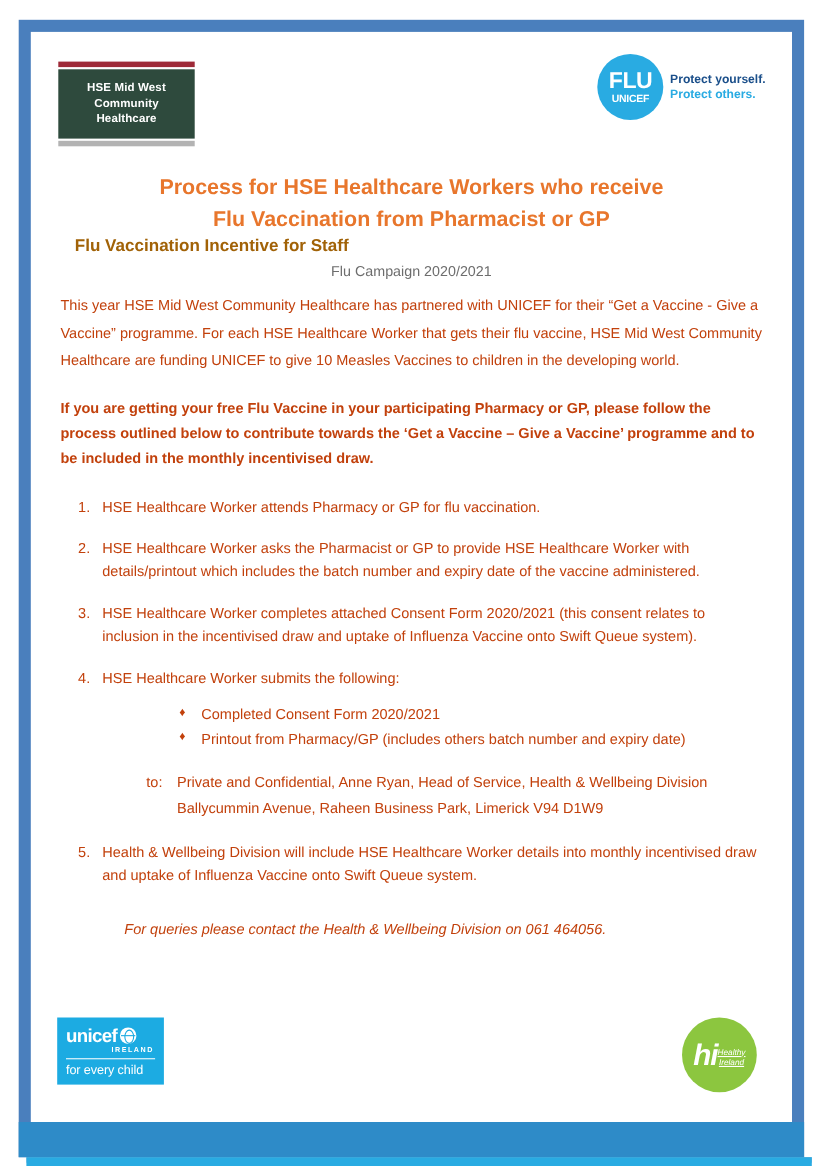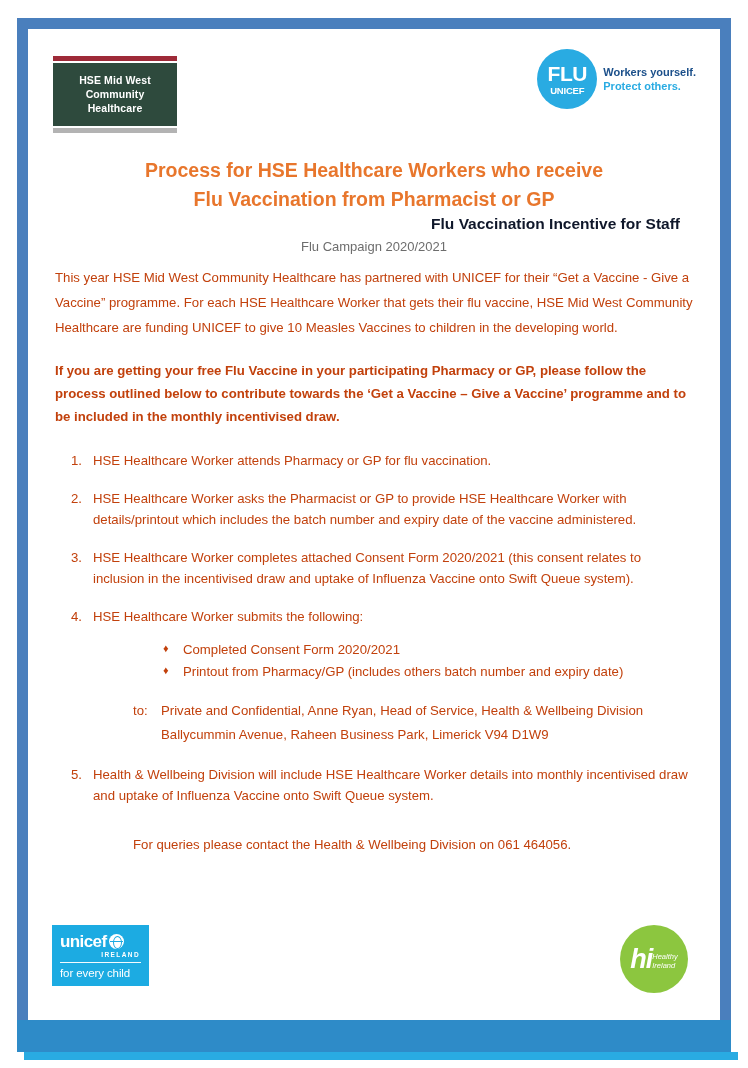--- a/index.html
+++ b/index.html
@@ -150,22 +150,22 @@
     color: #e8762c;
     font-size: 19.5px;
     font-weight: bold;
     line-height: 29px;
   }
   .title-sub {
     position: absolute;
     left: 40px;
     top: 186px;
     width: 612px;
-    text-align: right;
-    color: #0f172a;
+    text-align: left;
+    color: #a16207;
     font-size: 15.5px;
     font-weight: bold;
   }
   .title-campaign {
     position: absolute;
     left: 40px;
     top: 210px;
     width: 612px;
     text-align: center;
     color: #6d6d6d;
@@ -230,22 +230,23 @@
 
   .addr-block {
     margin: 17px 0 0 40px;
     line-height: 24px;
   }
   .addr-block .to-row { display: flex; }
   .addr-block .to-lbl { width: 28px; flex: none; }
   .addr-block .addr-l2 { margin-left: 28px; }
 
   .queries {
-    margin: 28px 0 0 78px;
+    margin: 28px 0 0 58px;
     line-height: 21px;
+    font-style: italic;
   }
 
   
   .unicef-logo {
     position: absolute;
     left: 24px;
     bottom: 55px;
     width: 97px;
     background: #1cabe2;
     color: #ffffff;
@@ -319,22 +320,24 @@
   }
   .hi-logo .hi {
     font-size: 27px;
     font-weight: bold;
     font-style: italic;
     letter-spacing: -1px;
   }
   .hi-logo .hi-sub {
     font-size: 7.5px;
     font-style: italic;
+    text-align: center;
     line-height: 9px;
     margin-top: 3px;
+    text-decoration: underline;
   }
 </style>
 </head>
 <body>
 
 <div id="page">
 
   <div class="frame">
     <div class="sheet">
 
@@ -348,21 +351,21 @@
           </div>
           <div class="botbar"></div>
         </div>
 
         <div class="flu-block">
           <div class="flu-circle">
             <span class="flu-big">FLU</span>
             <span class="flu-small">UNICEF</span>
           </div>
           <div class="flu-tag">
-            <div class="l1">Workers yourself.</div>
+            <div class="l1">Protect yourself.</div>
             <div class="l2">Protect others.</div>
           </div>
         </div>
       </div>
 
       <div class="title-main">
         <div>Process for HSE Healthcare Workers who receive</div>
         <div>Flu Vaccination from Pharmacist or GP</div>
       </div>
       <div class="title-sub">Flu Vaccination Incentive for Staff</div>

